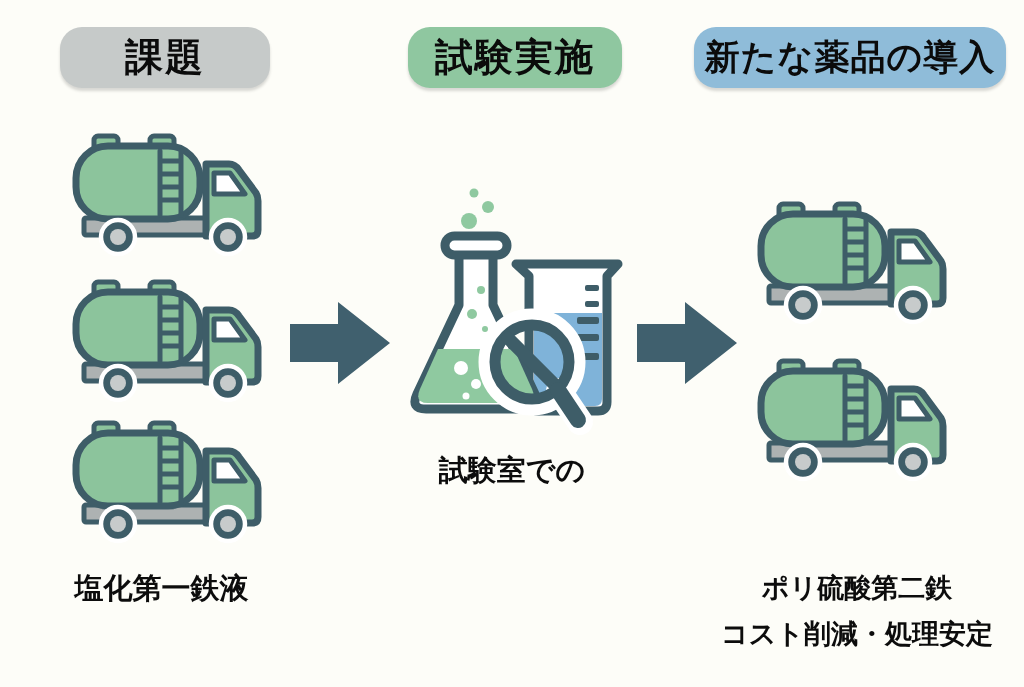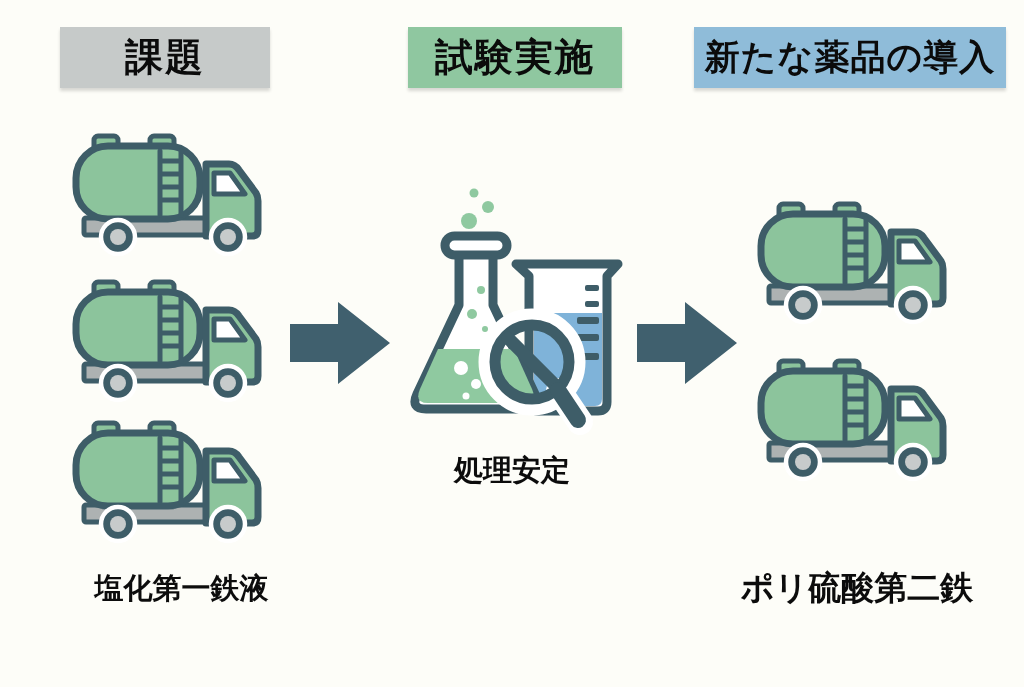--- a/index.html
+++ b/index.html
@@ -23,20 +23,21 @@
     top: 27px;
     height: 61px;
     display: flex;
     align-items: center;
     justify-content: center;
     font-weight: 700;
     color: #0b0b0b;
     box-shadow: 0 3px 3px rgba(0,0,0,0.15);
     letter-spacing: 2px;
     white-space: nowrap;
+    border-radius: 22px;
   }
   .h-challenge { left: 60px;  width: 210px; background: var(--header-challenge-bg, #c6cac9); font-size: 38px; }
   .h-testing   { left: 408px; width: 214px; background: var(--header-testing-bg, #8fc7a0);  font-size: 38px; }
   .h-adoption  { left: 694px; width: 312px; background: var(--header-adoption-bg, #8fbcd9); font-size: 35px; letter-spacing: 1px; }
 
   
   .truck { position: absolute; width: 192px; height: 124px; }
   .lt1 { left: 72px;  top: 133px; }
   .lt2 { left: 72px;  top: 279px; }
   .lt3 { left: 72px;  top: 420px; }
@@ -71,22 +72,22 @@
 
   
   .caption {
     position: absolute;
     text-align: center;
     font-weight: 700;
     color: #0c0c0c;
     white-space: nowrap;
   }
   .cap-mid   { left: 387px; top: 452px; width: 250px; font-size: 29px; line-height: 37px; }
-  .cap-left  { left: 54px;  top: 565px; width: 255px; font-size: 29px; line-height: 46px; }
-  .cap-right { left: 698px; top: 565px; width: 318px; font-size: 33px; line-height: 46px; }
+  .cap-left  { left: 34px;  top: 565px; width: 255px; font-size: 29px; line-height: 46px; }
+  .cap-right { left: 698px; top: 565px; width: 318px; font-size: 27px; line-height: 46px; }
 </style>
 </head>
 <body>
 
 <div class="canvas">
 
   <svg class="defs-svg" aria-hidden="true">
     <symbol id="truck-icon" viewBox="0 0 192 124">
 
       <rect class="t-body t-stroke-thin" x="22" y="3" width="24" height="16" rx="4"></rect>
@@ -167,24 +168,25 @@
     <g>
       <circle class="lens-halo" cx="135" cy="190" r="45" stroke-width="17"></circle>
       <line class="handle-halo" x1="162" y1="219" x2="183" y2="250" stroke-width="26"></line>
       <circle class="lens-ring" cx="135" cy="190" r="37" stroke-width="11"></circle>
       <line class="lens-bar" x1="111" y1="166" x2="159" y2="214" stroke-width="13"></line>
       <line class="lens-bar" x1="161" y1="218" x2="181" y2="248" stroke-width="16"></line>
     </g>
   </svg>
 
   <div class="caption cap-mid">
-    <div>処理安定</div>
+    <div>試験室での</div>
   </div>
 
   <div class="caption cap-left">
     <div>塩化第一鉄液</div>
   </div>
 
   <div class="caption cap-right">
     <div>ポリ硫酸第二鉄</div>
+    <div>コスト削減・処理安定</div>
   </div>
 
 </div>
 
 </body></html>

